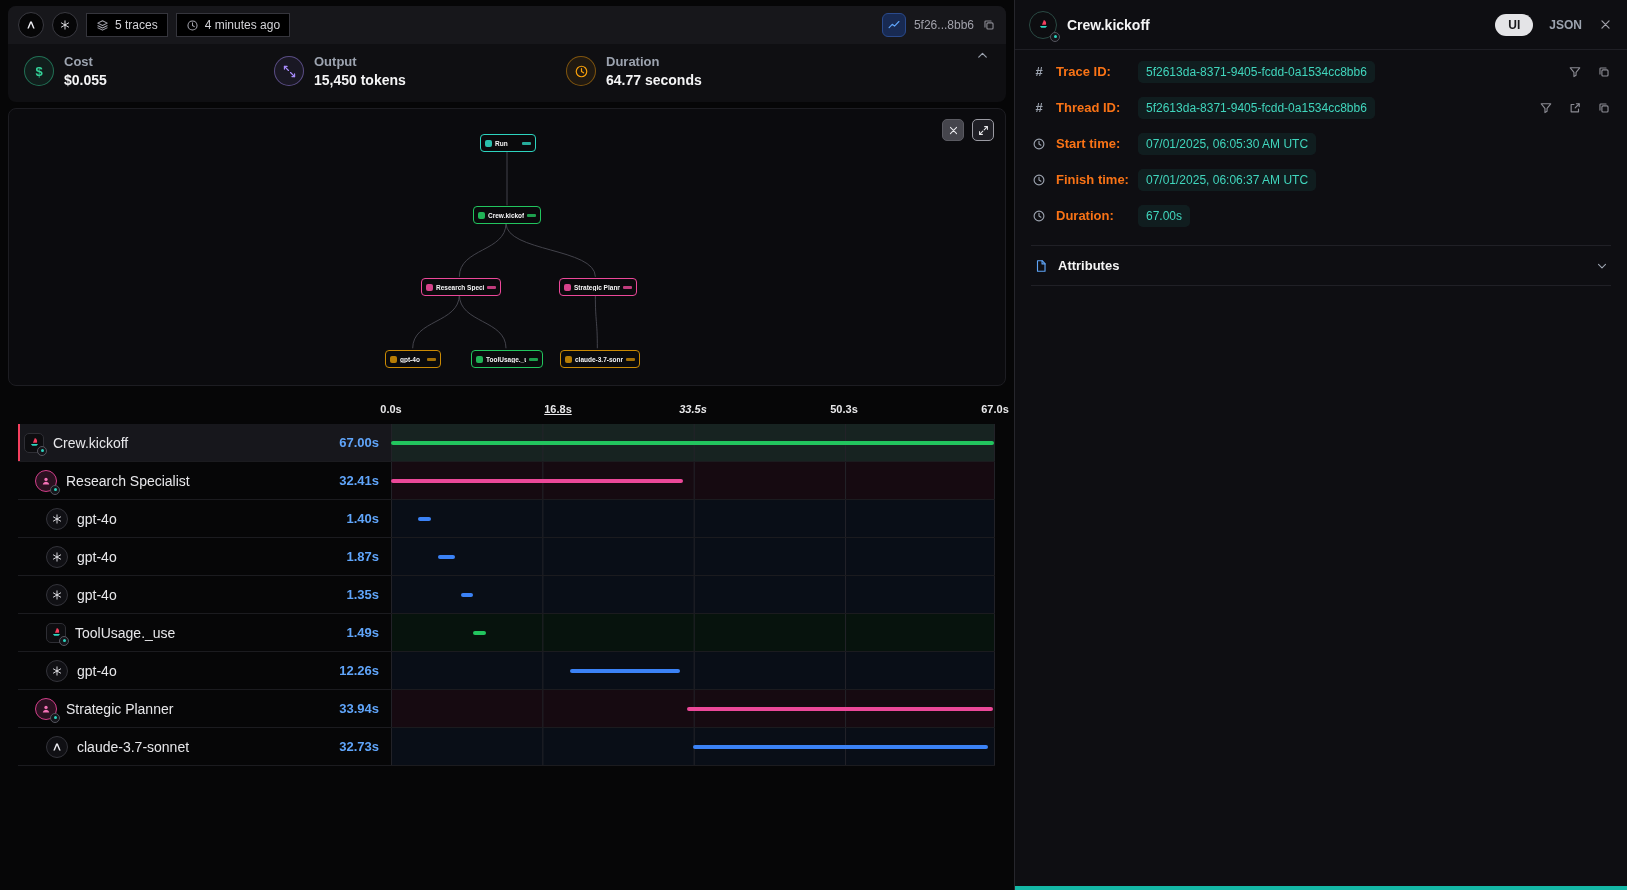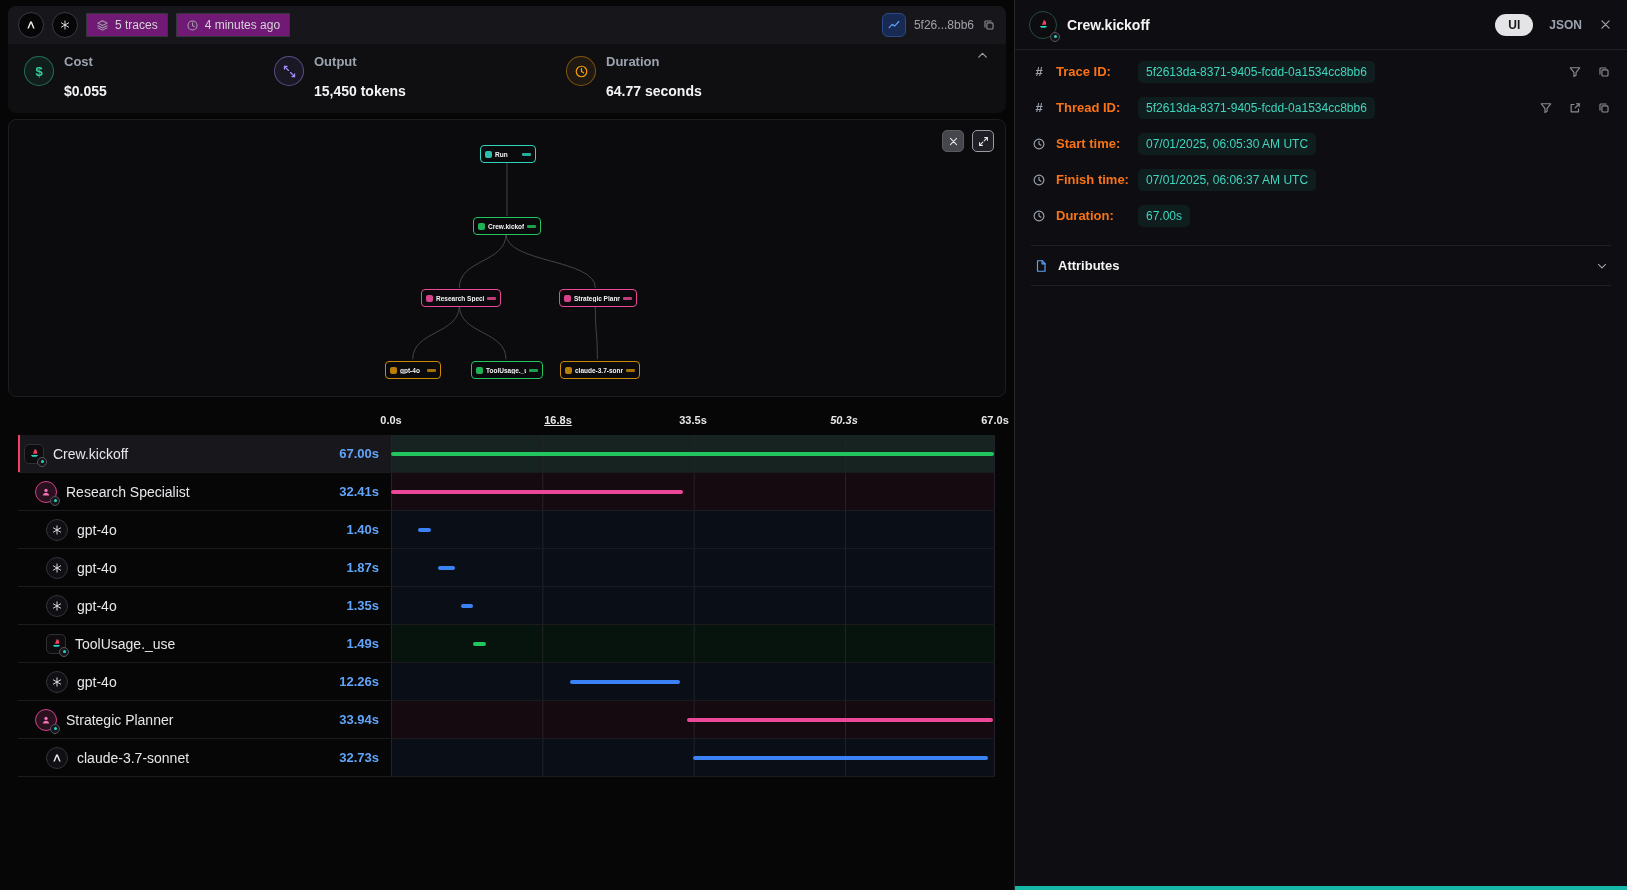--- a/index.html
+++ b/index.html
@@ -6,63 +6,63 @@
   body { margin:0; background:#070708; font-family:"Liberation Sans","DejaVu Sans",sans-serif; color:#e5e7eb; }
   .app { width:1627px; height:890px; display:flex; overflow:hidden; background:#070708; }
 
   
   .left { width:1014px; flex:none; position:relative; background:#060607; }
 
   .header-card { margin:6px 8px 0; background:#0f0f12; border-radius:8px; overflow:hidden; }
   .topbar { display:flex; align-items:center; gap:8px; padding:6px 10px; background:#17171b; }
   .logo-circle { display:flex; }
   .logo-circle .circle-icon { width:26px; height:26px; background:#060607; border-color:#3a3a41; }
-  .chip { display:inline-flex; align-items:center; gap:6px; height:24px; padding:0 9px; background:#701a75; border:1px solid #35353c; border-radius:0; font-size:12px; color:#d4d4d8; cursor:pointer; }
+  .chip { display:inline-flex; align-items:center; gap:6px; height:24px; padding:0 9px; background:#000000; border:1px solid #35353c; border-radius:0; font-size:12px; color:#d4d4d8; cursor:pointer; }
   .chip-ic { display:flex; color:#a1a1aa; }
   .chip-ic .ic { width:13px; height:13px; }
   .topbar-right { margin-left:auto; display:flex; align-items:center; gap:8px; }
   .trend-btn { width:24px; height:24px; border-radius:6px; background:#182a52; border:1px solid #2a4a8c; display:flex; align-items:center; justify-content:center; color:#60a5fa; cursor:pointer; }
   .trend-btn .ic { width:14px; height:14px; }
   .short-id { font-size:12px; color:#a1a1aa; }
   .icon-btn { color:#8b8b93; display:flex; cursor:pointer; }
   .icon-btn .ic { width:14px; height:14px; }
 
   .stats { display:flex; align-items:flex-start; padding:10px 16px 14px; position:relative; }
   .stat { display:flex; gap:10px; align-items:flex-start; }
   .stat.cost { width:250px; } .stat.input { width:274px; } .stat.output { width:292px; }
   .stat-ic { width:30px; height:30px; border-radius:50%; display:flex; align-items:center; justify-content:center; flex:none; margin-top:2px; }
   .stat-ic .ic { width:15px; height:15px; }
   .stat-ic.cost { color:#34d399; border:1px solid rgba(52,211,153,.45); background:rgba(52,211,153,.08); }
   .stat-ic.input { color:#60a5fa; border:1px solid rgba(96,165,250,.45); background:rgba(96,165,250,.08); }
   .stat-ic.output { color:#a78bfa; border:1px solid rgba(167,139,250,.45); background:rgba(167,139,250,.08); }
   .stat-ic.duration { color:#f59e0b; border:1px solid rgba(245,158,11,.45); background:rgba(245,158,11,.08); }
   .stat-text { display:flex; flex-direction:column; }
   .stat-label { font-size:13px; color:#9ca3af; font-weight:600; }
-  .stat-value { font-size:14px; color:#f4f4f5; font-weight:700; margin-top:14px; }
+  .stat-value { font-size:14px; color:#f4f4f5; font-weight:700; margin-top:3px; }
   .stats-collapse { position:absolute; top:4px; right:16px; color:#9ca3af; cursor:pointer; display:flex; }
   .stats-collapse .ic { width:15px; height:15px; }
 
   
   .graph-card { margin:6px 8px 0; height:278px; background:#0b0b0e; border:1px solid #1d1d22; border-radius:8px; position:relative; overflow:hidden; }
   .graph-edges { position:absolute; inset:0; width:100%; height:100%; }
   .g-node { position:absolute; height:18px; display:flex; align-items:center; gap:3px; padding:0 4px; background:#0a0a0c; border:1px solid; border-radius:4px; cursor:pointer; }
   .g-dot { width:7px; height:7px; border-radius:2px; flex:none; opacity:.9; }
   .g-label { font-size:6.5px; font-weight:700; color:#f4f4f5; white-space:nowrap; overflow:hidden; }
   .g-tag { width:9px; height:3px; border-radius:1px; margin-left:auto; flex:none; opacity:.8; }
   .graph-controls { position:absolute; top:10px; right:11px; display:flex; gap:8px; }
   .g-btn { width:22px; height:22px; border-radius:5px; display:flex; align-items:center; justify-content:center; color:#e9e9ec; cursor:pointer; }
   .g-btn .ic { width:13px; height:13px; }
   .g-btn.close { background:#45454c; border:1px solid #5a5a61; }
   .g-btn.expand { background:#1f1f25; border:1px solid #9a9aa2; }
 
   
   .timeline { margin:14px 0 0 18px; width:977px; position:relative; }
   .axis { position:relative; height:24px; }
   .tick { position:absolute; top:3px; transform:translateX(-50%); font-size:11px; font-weight:700; color:#e8e8ea; white-space:nowrap; }
-  .tick.t0 { left:373px; } .tick.t1 { left:540px;text-decoration:underline; } .tick.t2 { left:675px; } .tick.t3 { left:826px;font-style:italic; } .tick.t4 { left:977px; }
+  .tick.t0 { left:373px; } .tick.t1 { left:540px;text-decoration:underline; } .tick.t2 { left:675px;font-style:italic; } .tick.t3 { left:826px; } .tick.t4 { left:977px; }
   .t-row { display:flex; height:38px; border-bottom:1px solid #1b1b1f; align-items:stretch; cursor:pointer; }
   .t-row.selected { background:#17171c; box-shadow:inset 2px 0 0 #f43f5e; }
   .t-name { width:373px; flex:none; display:flex; align-items:center; gap:9px; }
   .t-icon { display:flex; flex:none; }
   .t-label { font-size:14px; color:#e7e7ea; }
   .t-dur { margin-left:auto; padding-right:12px; font-size:13px; font-weight:600; color:#60a5fa; }
   .t-chart { width:604px; flex:none; position:relative; border-right:1px solid #222228;
              background-image:linear-gradient(to right,#222228 1px,transparent 1px); background-size:25.1% 100%; }
   .t-bar { position:absolute; top:50%; transform:translateY(-50%); height:4px; border-radius:2px; }
 

